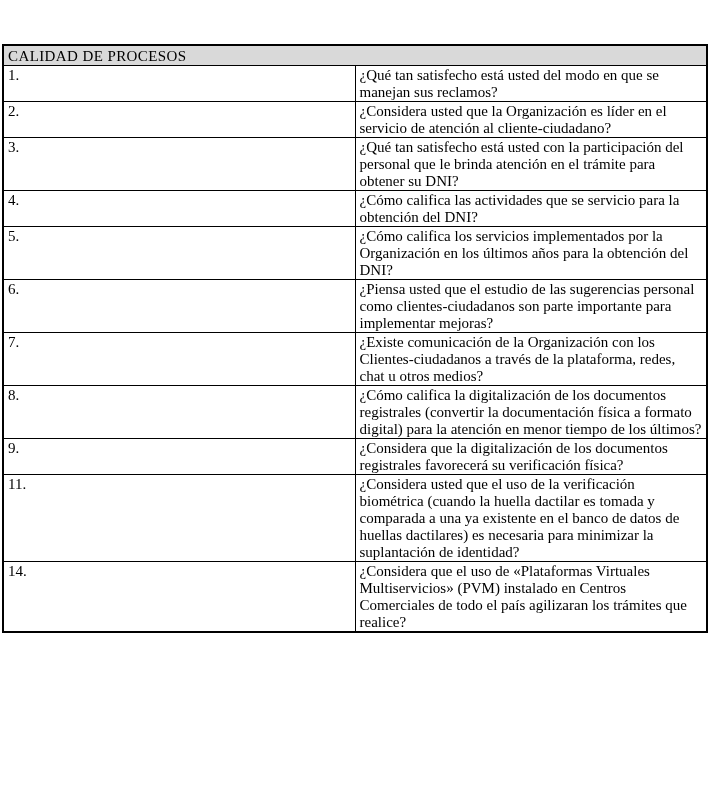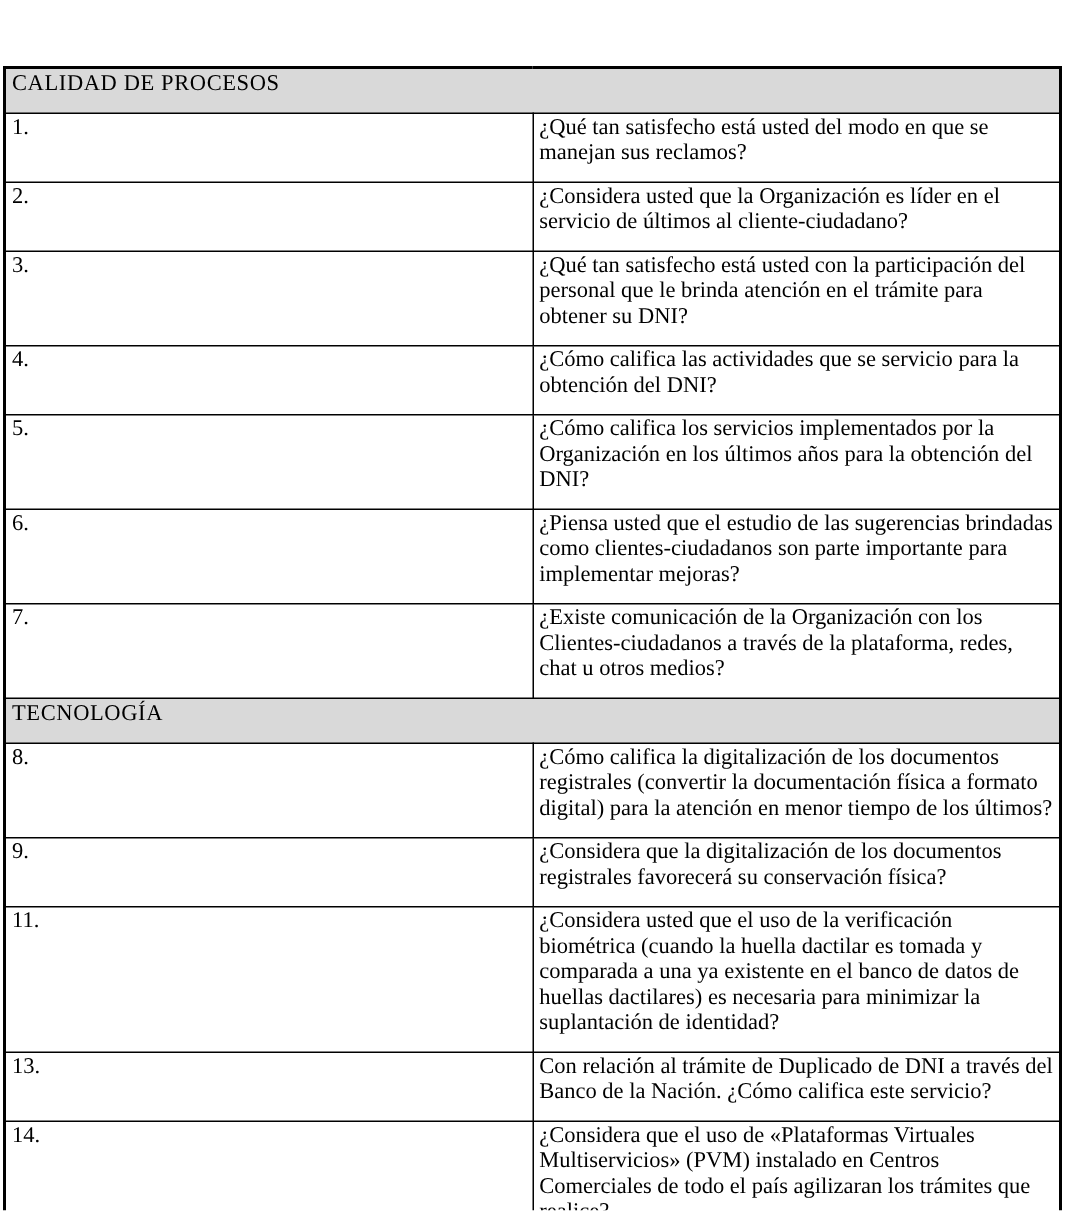--- a/index.html
+++ b/index.html
@@ -23,21 +23,21 @@
     width: 706px;
     border-collapse: collapse;
     table-layout: fixed;
     border: 2px solid #000000;
     font-size: 15px;
     line-height: 17px;
   }
   table.questionnaire td {
     border: 1px solid #000000;
     vertical-align: top;
-    padding: 1px 4px 10px 4px;
+    padding: 1px 4px 0 4px;
   }
   td.q-num {
     width: 33px;
     padding-left: 7px;
   }
   td.q-text {
     padding-left: 6px;
     padding-right: 6px;
   }
   td.section-header {
@@ -55,60 +55,53 @@
     <tbody id="q-body">
         <tr>
           <td colspan="2" class="section-header">CALIDAD DE PROCESOS</td>
         </tr>
         <tr>
           <td class="q-num">1.</td>
           <td class="q-text">¿Qué tan satisfecho está usted del modo en que se manejan sus reclamos?</td>
         </tr>
         <tr>
           <td class="q-num">2.</td>
-          <td class="q-text">¿Considera usted que la Organización es líder en el servicio de últimos al cliente-ciudadano?</td>
+          <td class="q-text">¿Considera usted que la Organización es líder en el servicio de atención al cliente-ciudadano?</td>
         </tr>
         <tr>
           <td class="q-num">3.</td>
           <td class="q-text">¿Qué tan satisfecho está usted con la participación del personal que le brinda atención en el trámite para obtener su DNI?</td>
         </tr>
         <tr>
           <td class="q-num">4.</td>
           <td class="q-text">¿Cómo califica las actividades que se servicio para la obtención del DNI?</td>
         </tr>
         <tr>
           <td class="q-num">5.</td>
           <td class="q-text">¿Cómo califica los servicios implementados por la Organización en los últimos años para la obtención del DNI?</td>
         </tr>
         <tr>
           <td class="q-num">6.</td>
-          <td class="q-text">¿Piensa usted que el estudio de las sugerencias brindadas como clientes-ciudadanos son parte importante para implementar mejoras?</td>
+          <td class="q-text">¿Piensa usted que el estudio de las sugerencias personal como clientes-ciudadanos son parte importante para implementar mejoras?</td>
         </tr>
         <tr>
           <td class="q-num">7.</td>
           <td class="q-text">¿Existe comunicación de la Organización con los Clientes-ciudadanos a través de la plataforma, redes, chat u otros medios?</td>
-        </tr>
-        <tr>
-          <td colspan="2" class="section-header">TECNOLOGÍA</td>
         </tr>
         <tr>
           <td class="q-num">8.</td>
           <td class="q-text">¿Cómo califica la digitalización de los documentos registrales (convertir la documentación física a formato digital) para la atención en menor tiempo de los últimos?</td>
         </tr>
         <tr>
           <td class="q-num">9.</td>
-          <td class="q-text">¿Considera que la digitalización de los documentos registrales favorecerá su conservación física?</td>
+          <td class="q-text">¿Considera que la digitalización de los documentos registrales favorecerá su verificación física?</td>
         </tr>
         <tr>
           <td class="q-num">11.</td>
           <td class="q-text">¿Considera usted que el uso de la verificación biométrica (cuando la huella dactilar es tomada y comparada a una ya existente en el banco de datos de huellas dactilares) es necesaria para minimizar la suplantación de identidad?</td>
-        </tr>
-        <tr>
-          <td class="q-num">13.</td>
-          <td class="q-text">Con relación al trámite de Duplicado de DNI a través del Banco de la Nación. ¿Cómo califica este servicio?</td>
         </tr>
         <tr>
           <td class="q-num">14.</td>
           <td class="q-text">¿Considera que el uso de «Plataformas Virtuales Multiservicios» (PVM) instalado en Centros Comerciales de todo el país agilizaran los trámites que realice?</td>
         </tr>
       </tbody>
   </table>
 </div>
 
 </body></html>

